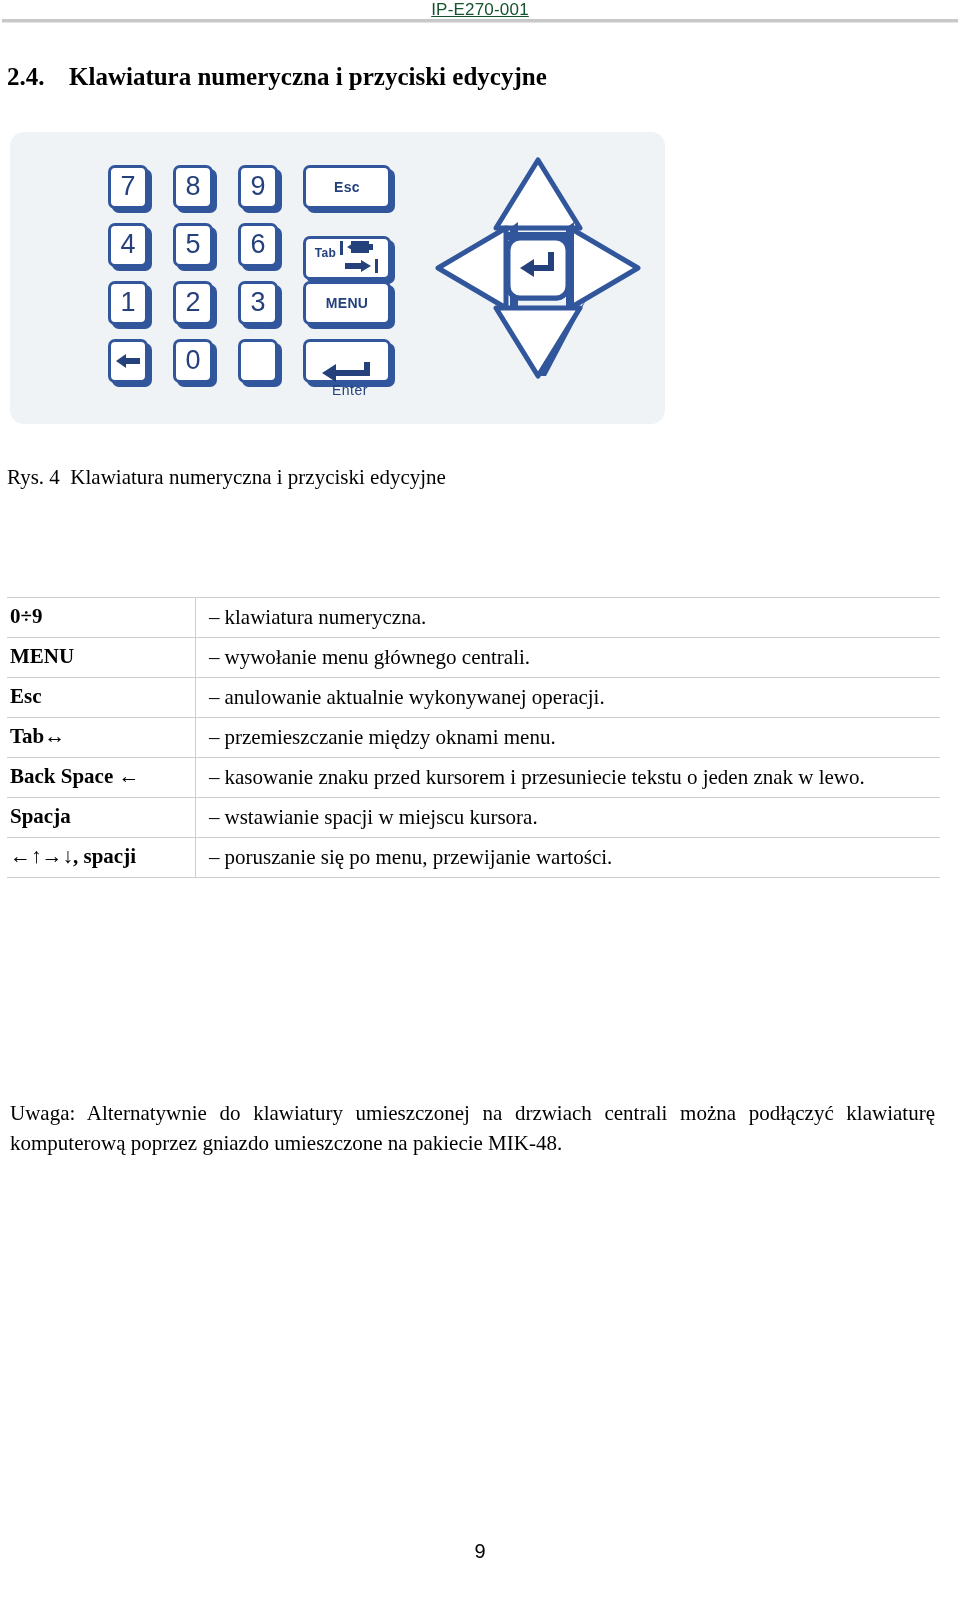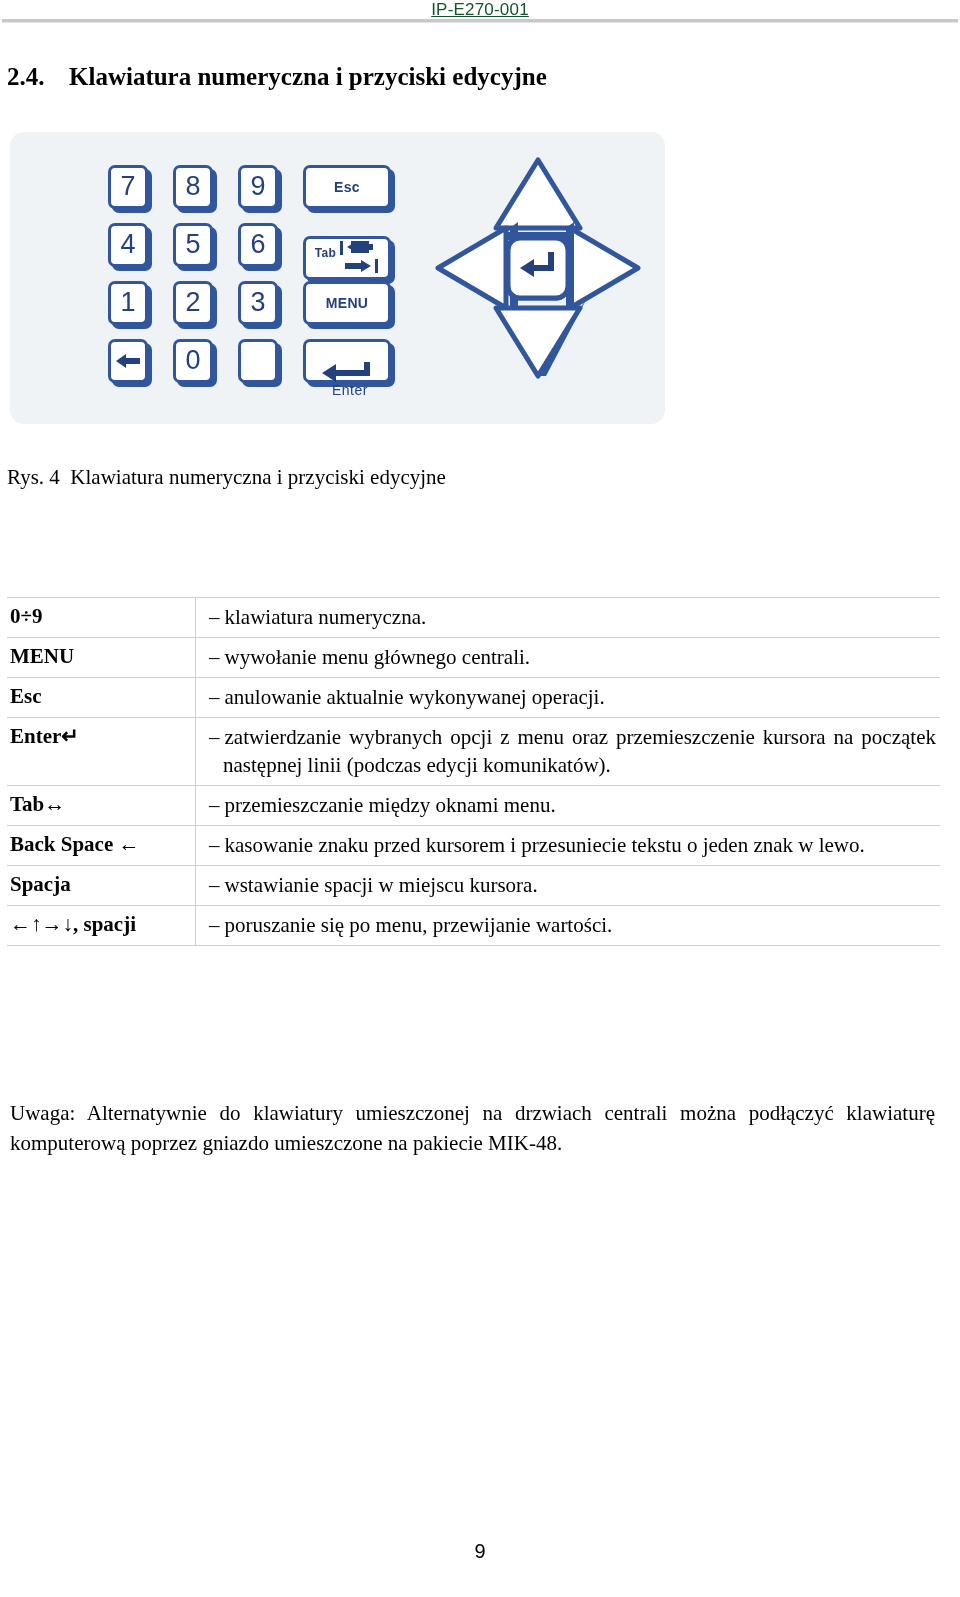--- a/index.html
+++ b/index.html
@@ -361,26 +361,20 @@
         <span class="dash">–</span><span>wywołanie menu głównego centrali.</span>
       </td>
     </tr>
     <tr>
       <td class="kcell">Esc</td>
       <td class="dcell">
         <span class="dash">–</span><span>anulowanie aktualnie wykonywanej operacji.</span>
       </td>
     </tr>
     <tr>
-      <td class="kcell">Enter↵</td>
-      <td class="dcell">
-        <div class="just"><span class="dash">–</span><span>zatwierdzanie wybranych opcji z menu oraz przemieszczenie kursora na początek następnej linii (podczas edycji komunikatów).</span></div>
-      </td>
-    </tr>
-    <tr>
       <td class="kcell">Tab↔</td>
       <td class="dcell">
         <span class="dash">–</span><span>przemieszczanie między oknami menu.</span>
       </td>
     </tr>
     <tr>
       <td class="kcell">Back Space ←</td>
       <td class="dcell">
         <div class="just"><span class="dash">–</span><span>kasowanie znaku przed kursorem i przesuniecie tekstu o jeden znak w lewo.</span></div>
       </td>

